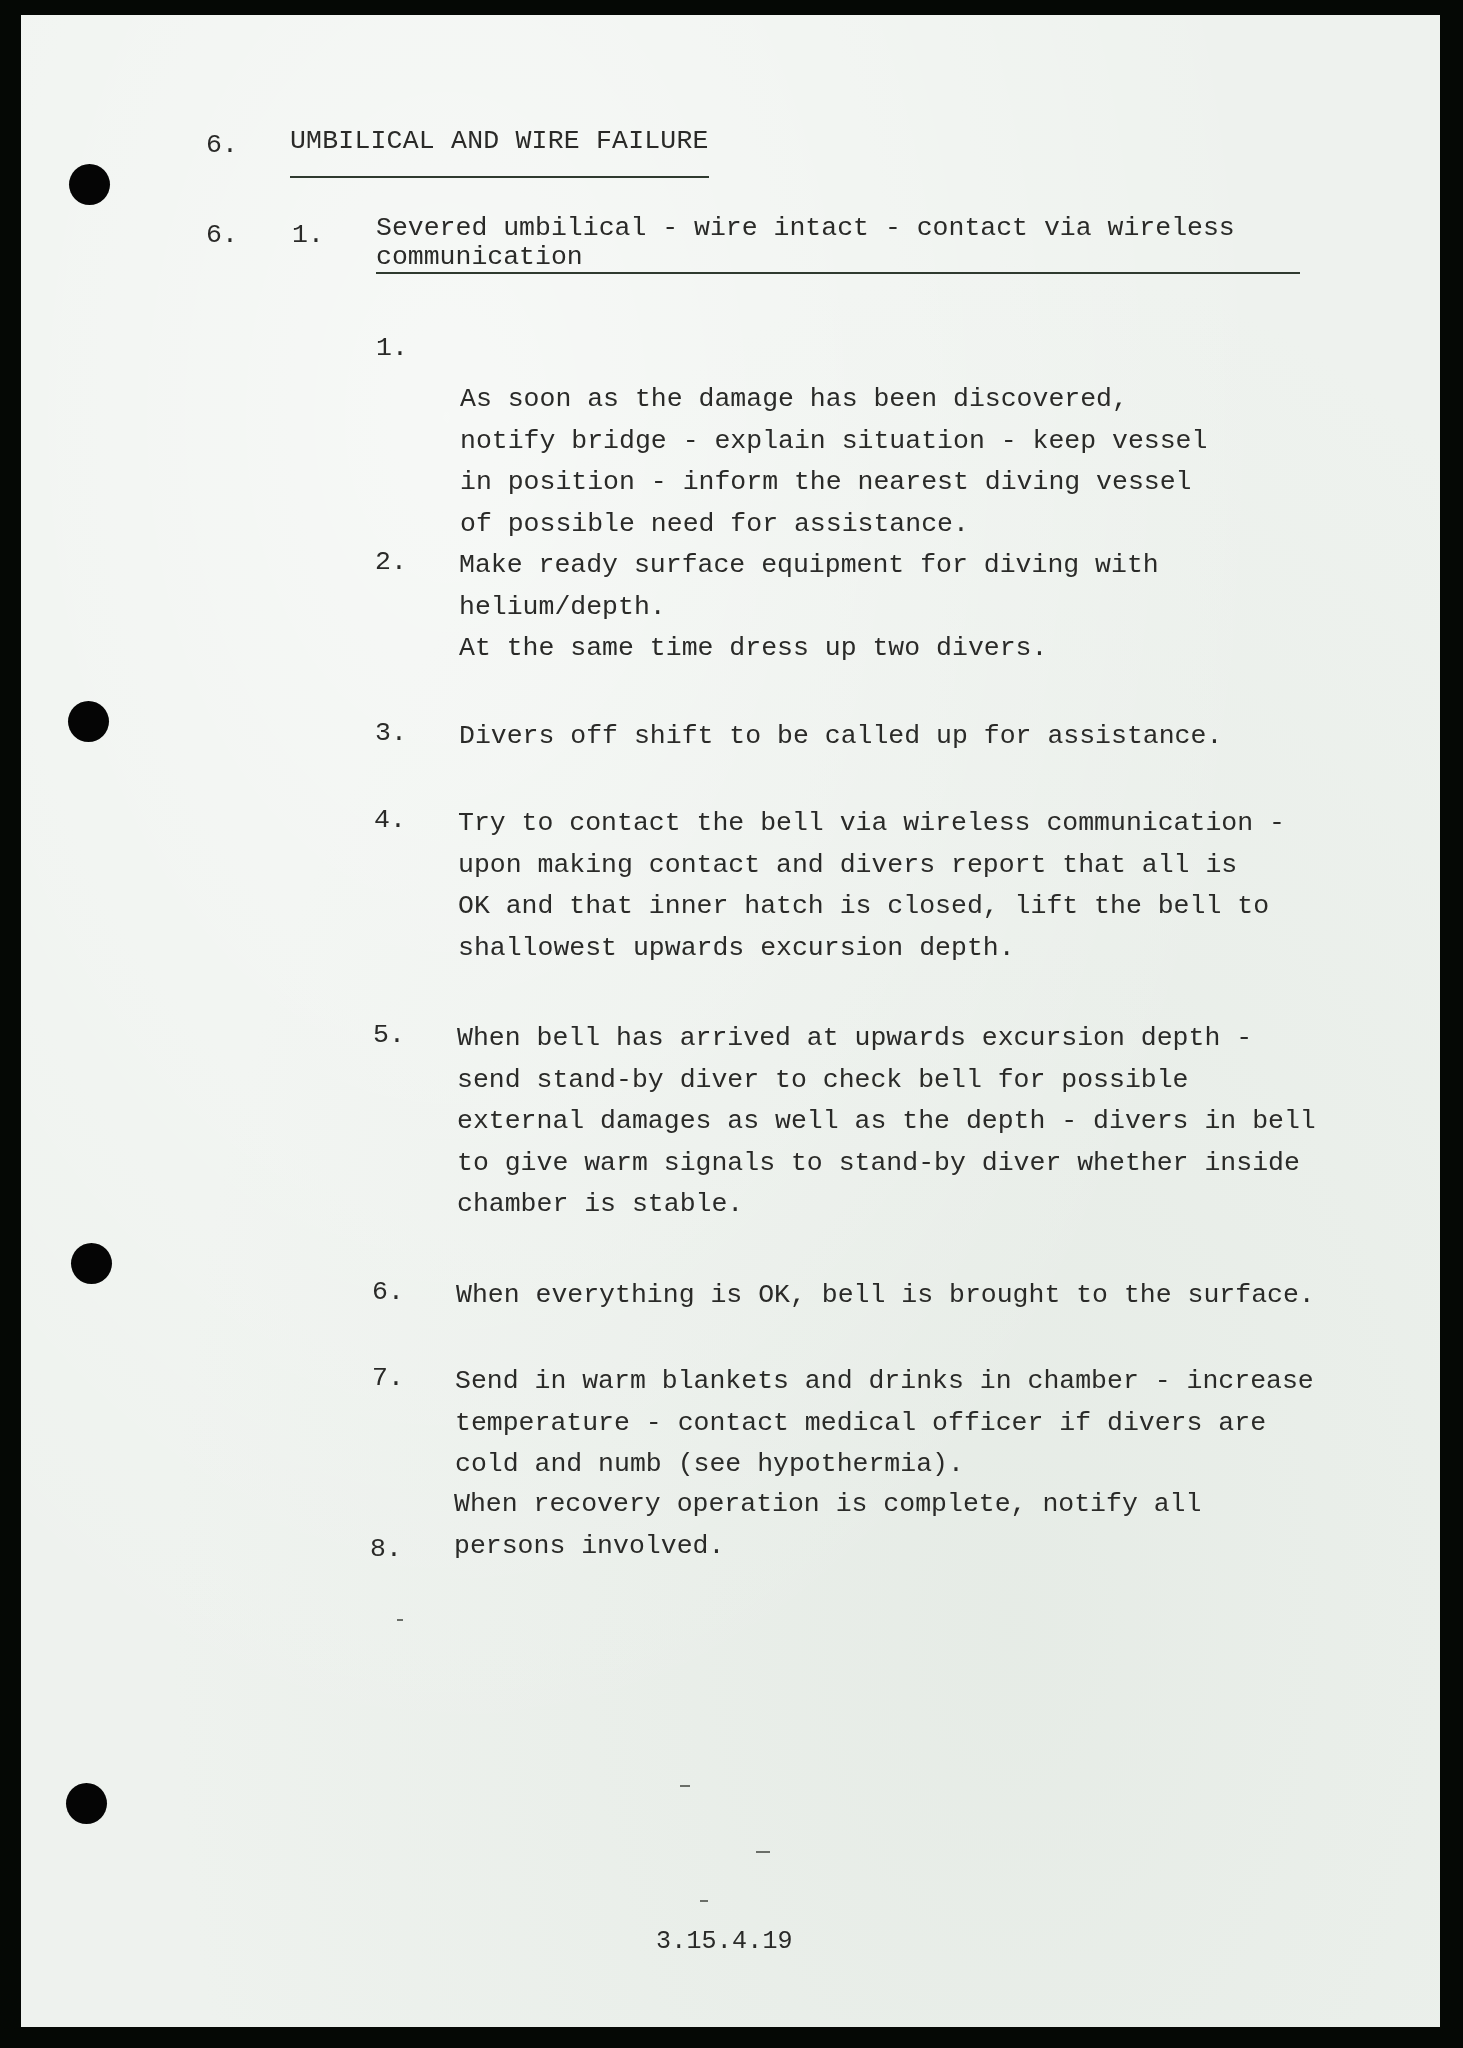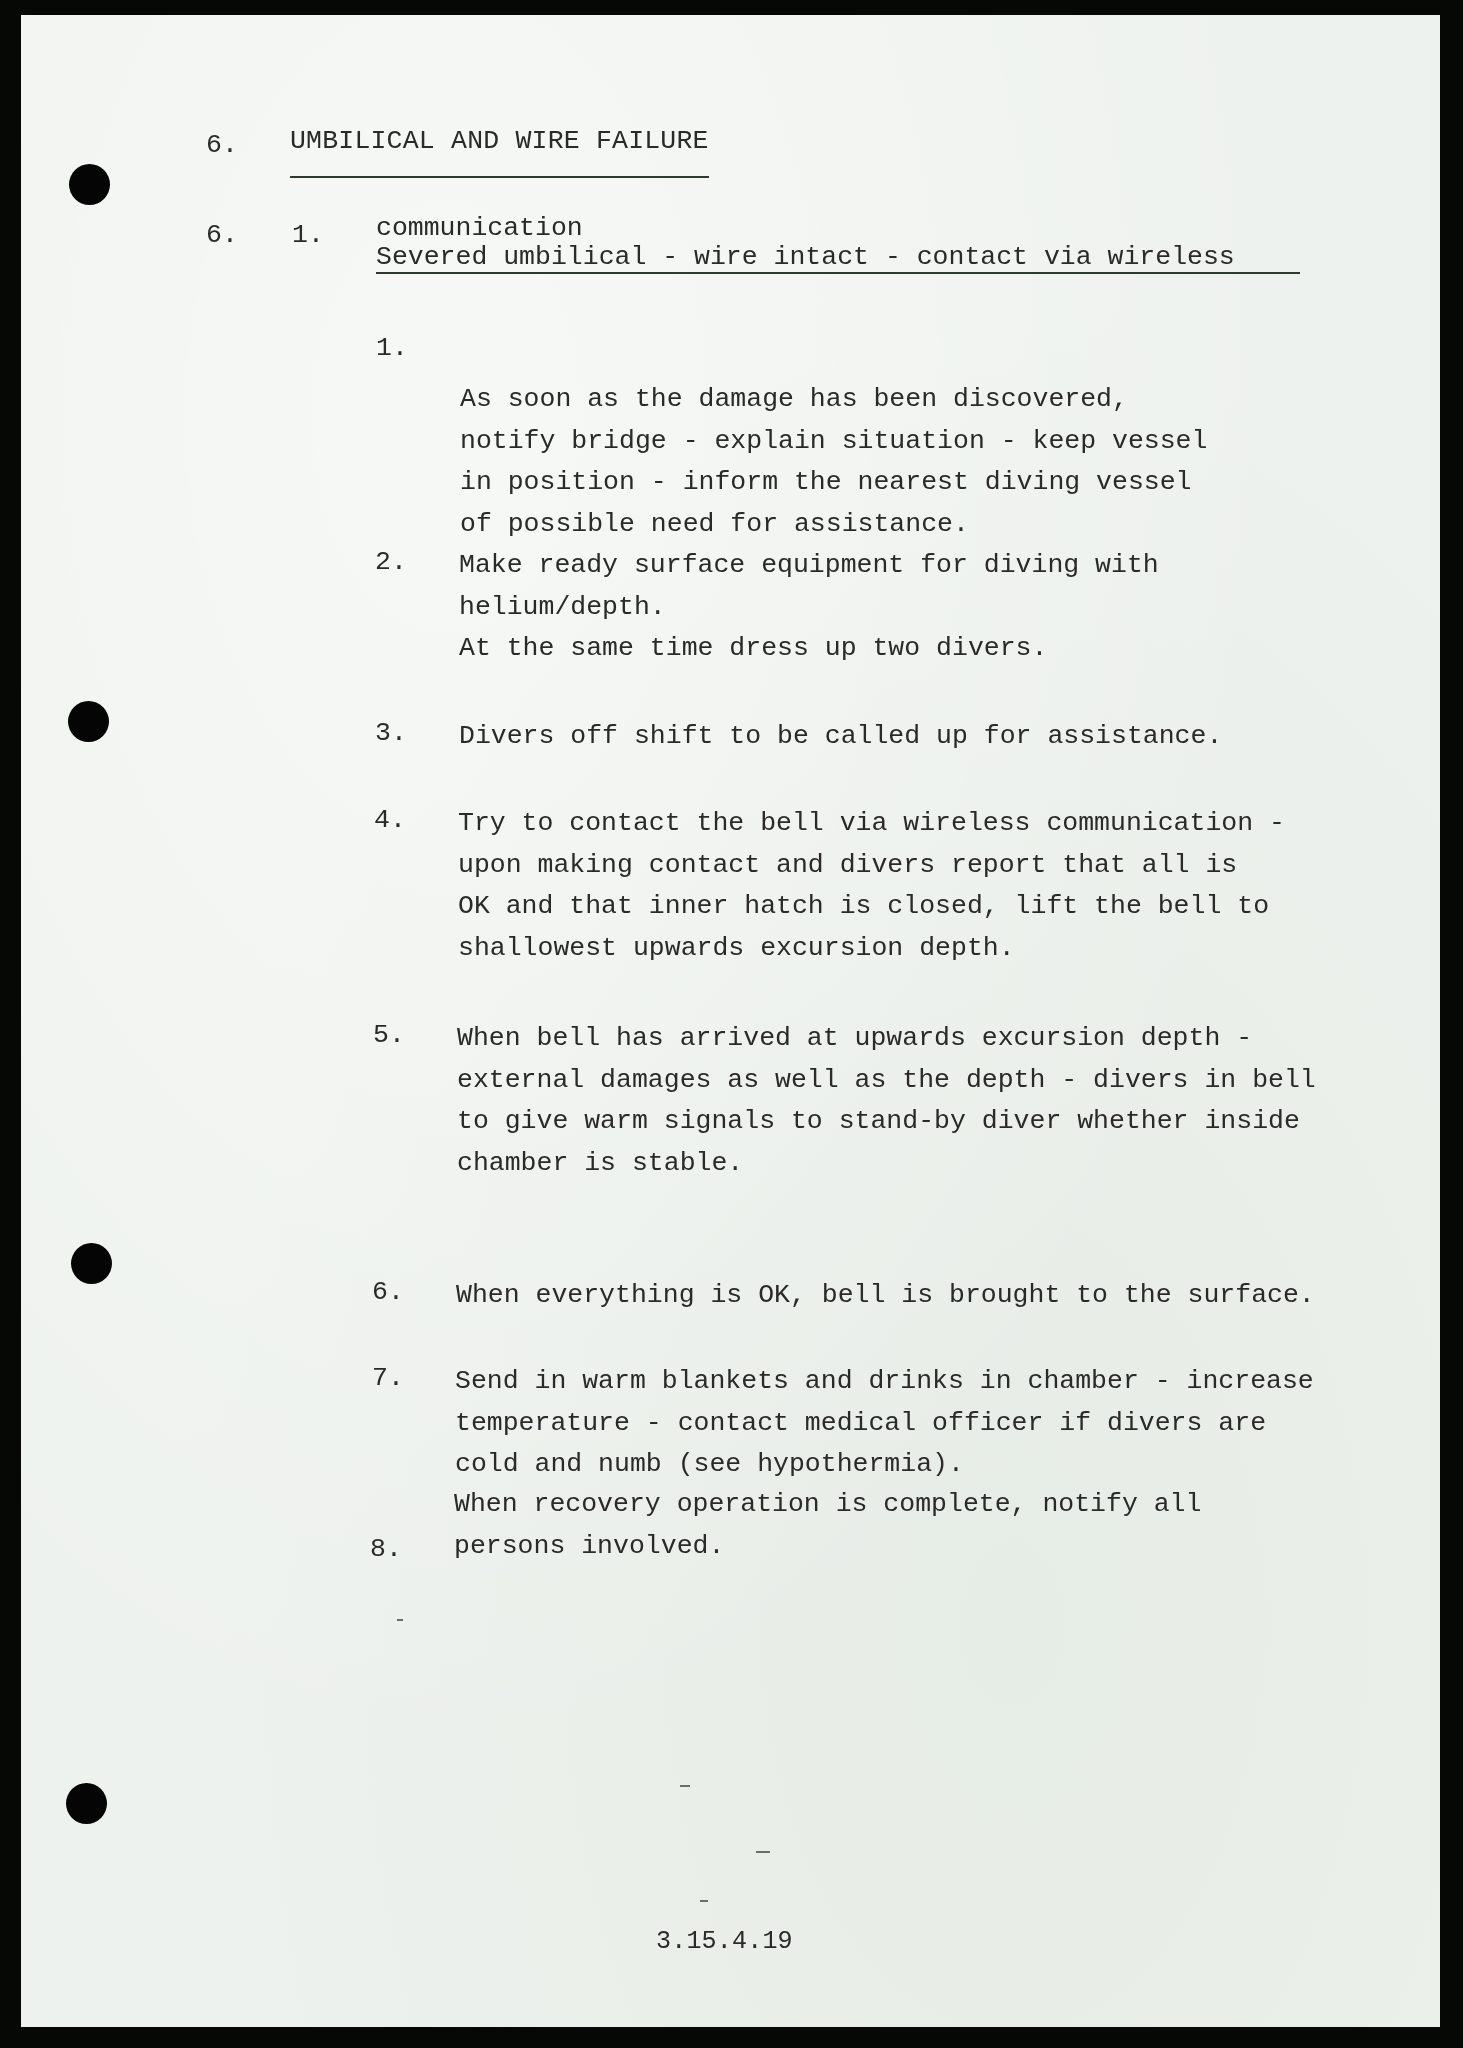--- a/index.html
+++ b/index.html
@@ -49,22 +49,22 @@
 <div class="hole" style="left:68px; top:701px;"></div>
 <div class="hole" style="left:71px; top:1243px;"></div>
 <div class="hole" style="left:66px; top:1783px;"></div>
 
 <div class="heading-num" style="left:206px; top:130px;">6.</div>
 <div class="txt ul" style="left:290px; top:124px; line-height:34px; padding-bottom:18px;">UMBILICAL AND WIRE FAILURE</div>
 
 <div class="sub-num" style="left:206px; top:220px;">6.</div>
 <div class="sub-num" style="left:292px; top:220px;">1.</div>
 <div class="ul" style="position:absolute; left:376px; top:214px; width:924px; font-size:26.5px; line-height:29px; color:#2a2a28;">
+  <div style="white-space:pre;">Severed umbilical - wire intact - contact via wireless</div>
   <div style="white-space:pre;">communication</div>
-  <div style="white-space:pre;">Severed umbilical - wire intact - contact via wireless</div>
 </div>
 
 <div class="item-num" style="left:376px; top:333px;">1.</div>
 <div class="item-body" style="left:460px; top:331px;margin-top:48px;">
   <div>As soon as the damage has been discovered,</div>
   <div>notify bridge - explain situation - keep vessel</div>
   <div>in position - inform the nearest diving vessel</div>
   <div>of possible need for assistance.</div>
 </div>
 
@@ -84,20 +84,21 @@
 <div class="item-body" style="left:458px; top:803px;">
   <div>Try to contact the bell via wireless communication -</div>
   <div>upon making contact and divers report that all is</div>
   <div>OK and that inner hatch is closed, lift the bell to</div>
   <div>shallowest upwards excursion depth.</div>
 </div>
 
 <div class="item-num" style="left:373px; top:1020px;">5.</div>
 <div class="item-body" style="left:457px; top:1018px;">
   <div>When bell has arrived at upwards excursion depth -</div>
+  <div>send stand-by diver to check bell for possible</div>
   <div>external damages as well as the depth - divers in bell</div>
   <div>to give warm signals to stand-by diver whether inside</div>
   <div>chamber is stable.</div>
 </div>
 
 <div class="item-num" style="left:372px; top:1277px;">6.</div>
 <div class="item-body" style="left:456px; top:1275px;">
   <div>When everything is OK, bell is brought to the surface.</div>
 </div>
 

